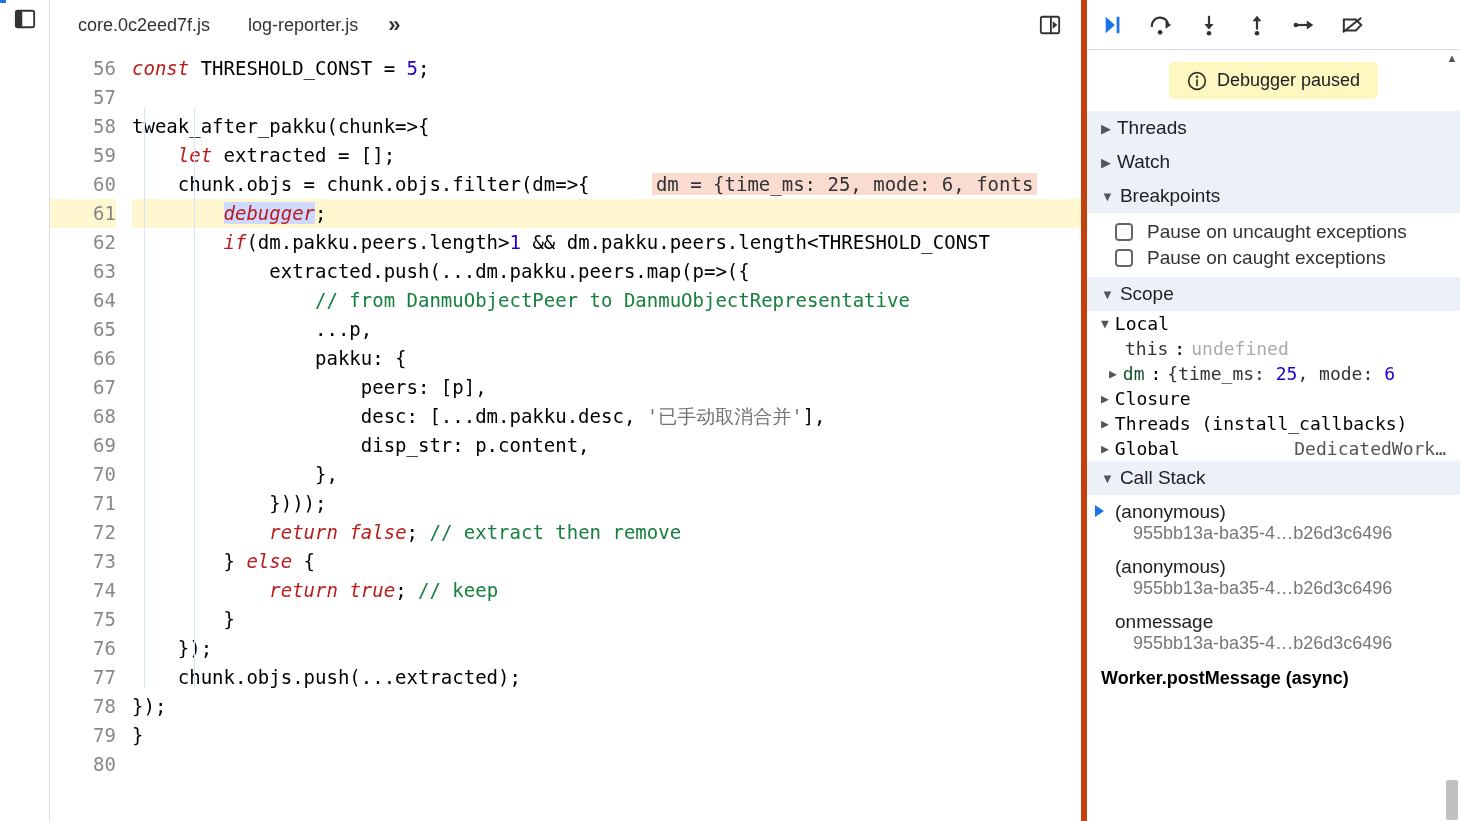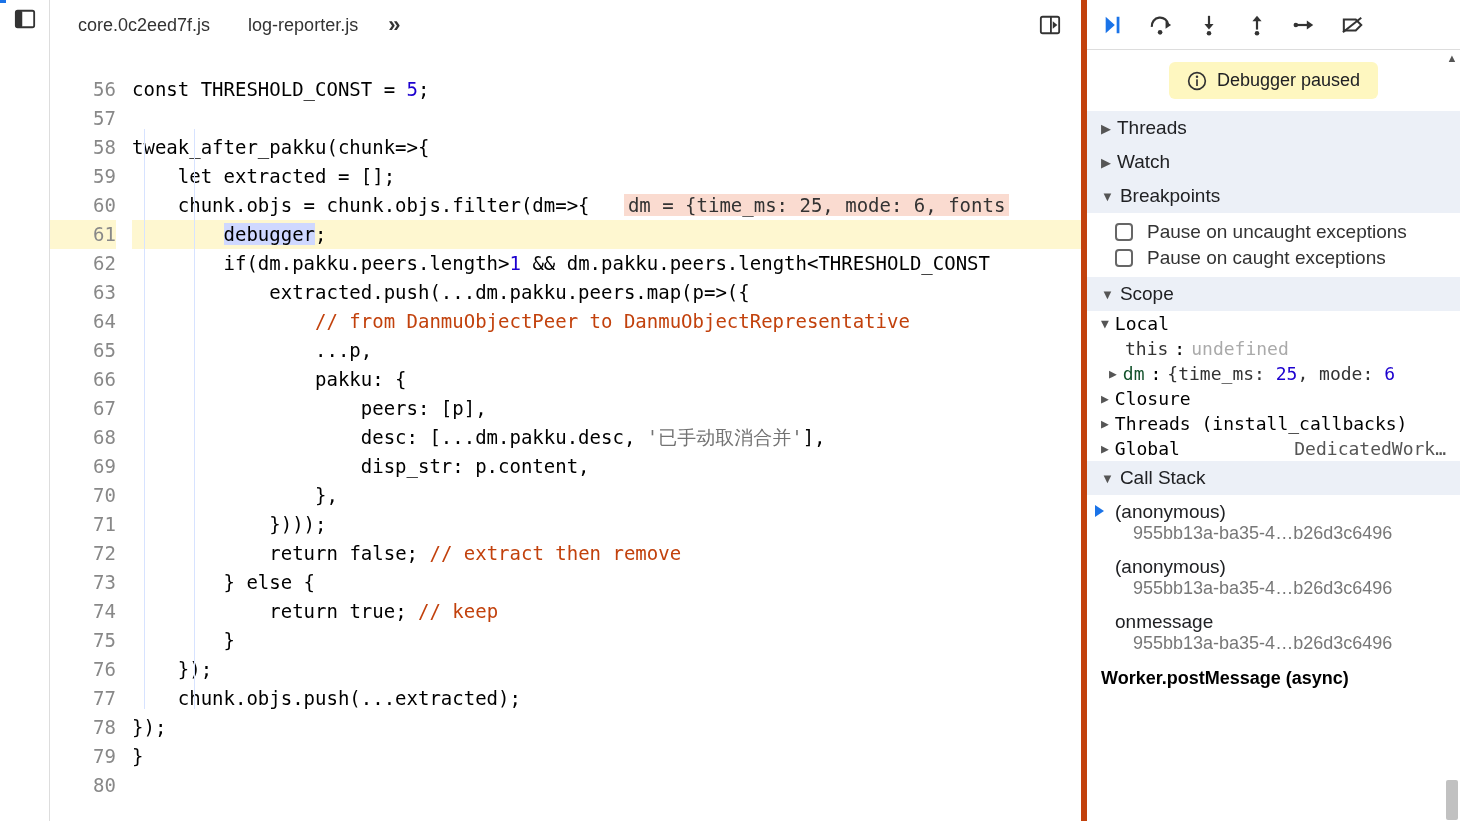--- a/index.html
+++ b/index.html
@@ -11,31 +11,31 @@
 
   .editor-area { flex: 1; display: flex; flex-direction: column; min-width: 0; }
   .tab-bar { height: 50px; display: flex; align-items: center; padding: 0 12px; gap: 6px; }
   .tab { padding: 0 16px; height: 48px; display: flex; align-items: center; font-size: 18px; color: #333; gap: 10px; border-radius: 6px; }
   .tab.active { color: #1a73e8; border-bottom: 3px solid #1a73e8; border-radius: 0; }
   .tab-close { color: #5f6368; font-size: 18px; }
   .tab-overflow { padding: 0 8px; color: #333; font-size: 22px; font-weight: bold; }
   .tab-spacer { flex: 1; }
   .tab-right-icon { padding: 0 8px; }
 
-  .code-wrap { flex: 1; display: flex; position: relative; font-family: "Menlo","Consolas","DejaVu Sans Mono",monospace; font-size: 19px; line-height: 29px; overflow: hidden; align-items: center; }
+  .code-wrap { flex: 1; display: flex; position: relative; font-family: "Menlo","Consolas","DejaVu Sans Mono",monospace; font-size: 19px; line-height: 29px; overflow: hidden; }
   .gutter { width: 82px; text-align: right; padding-right: 16px; color: #888; user-select: none; padding-top: 4px; }
   .code { flex: 1; white-space: pre; padding-top: 4px; position: relative; overflow: hidden; }
   .code-line { position: relative; height: 29px; overflow: hidden; }
   .hl-exec { background: #fef7d0; }
   .hl-sel { background: #cfd8ff; }
-  .hintbox { background: #fadbd0; color: #333; padding: 0 4px; }
-  .tk-kw { color: #000000; }
+  .hintbox { background: #fadbd0; color: #333; padding: 0 4px; margin-left: 28px; }
+  .tk-kw { color: #b91c1c; font-style: italic; }
   .tk-num { color: #1c00cf; }
   .tk-str { color: #737373; }
-  .tk-cmt { color: #c2410c; }
+  .tk-cmt { color: #15803d; }
   .guide { position: absolute; top: 0; bottom: 0; width: 1px; background: #d7e3ff; }
 
   .scroll-v { position: absolute; right: 0; top: 50px; bottom: 0; width: 16px; background: transparent; }
   .scroll-arrow { height: 16px; display: flex; align-items: center; justify-content: center; color: #555; font-size: 11px; }
   .scroll-thumb { position: absolute; left: 2px; right: 2px; background: #c1c1c1; border-radius: 2px; }
 
   .dbg-panel { width: 379px; border-left: 6px solid #c2410c; display: flex; flex-direction: column; font-size: 18px; overflow: hidden; }
   .dbg-toolbar { height: 50px; border-bottom: 1px solid #ddd; display: flex; align-items: center; padding: 0 14px; gap: 24px; }
   .dbg-tool { width: 24px; height: 24px; display: flex; align-items: center; justify-content: center; }
   .dbg-badge-row { padding: 12px 0; display: flex; justify-content: center; }

